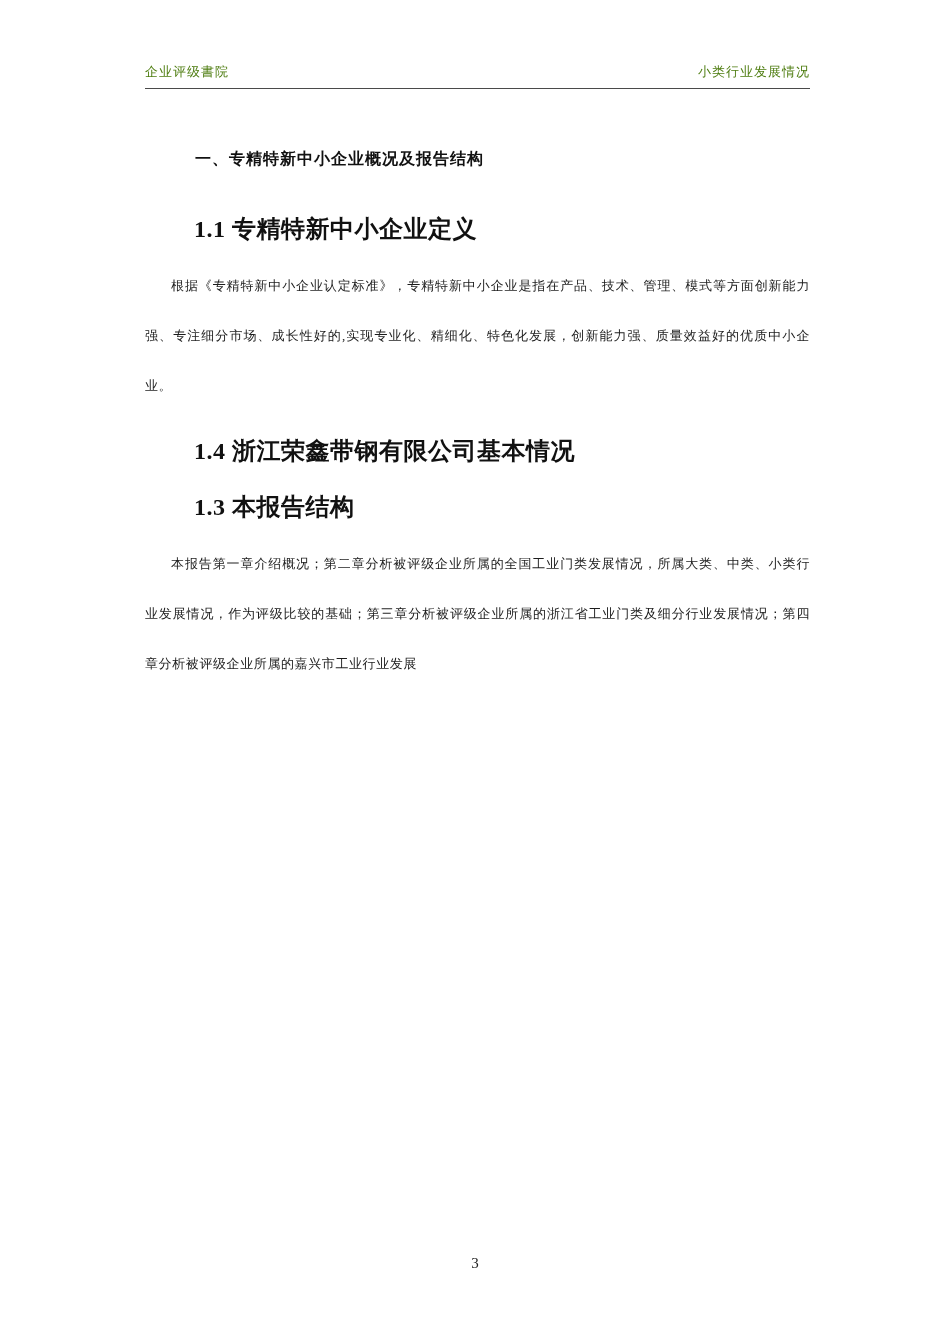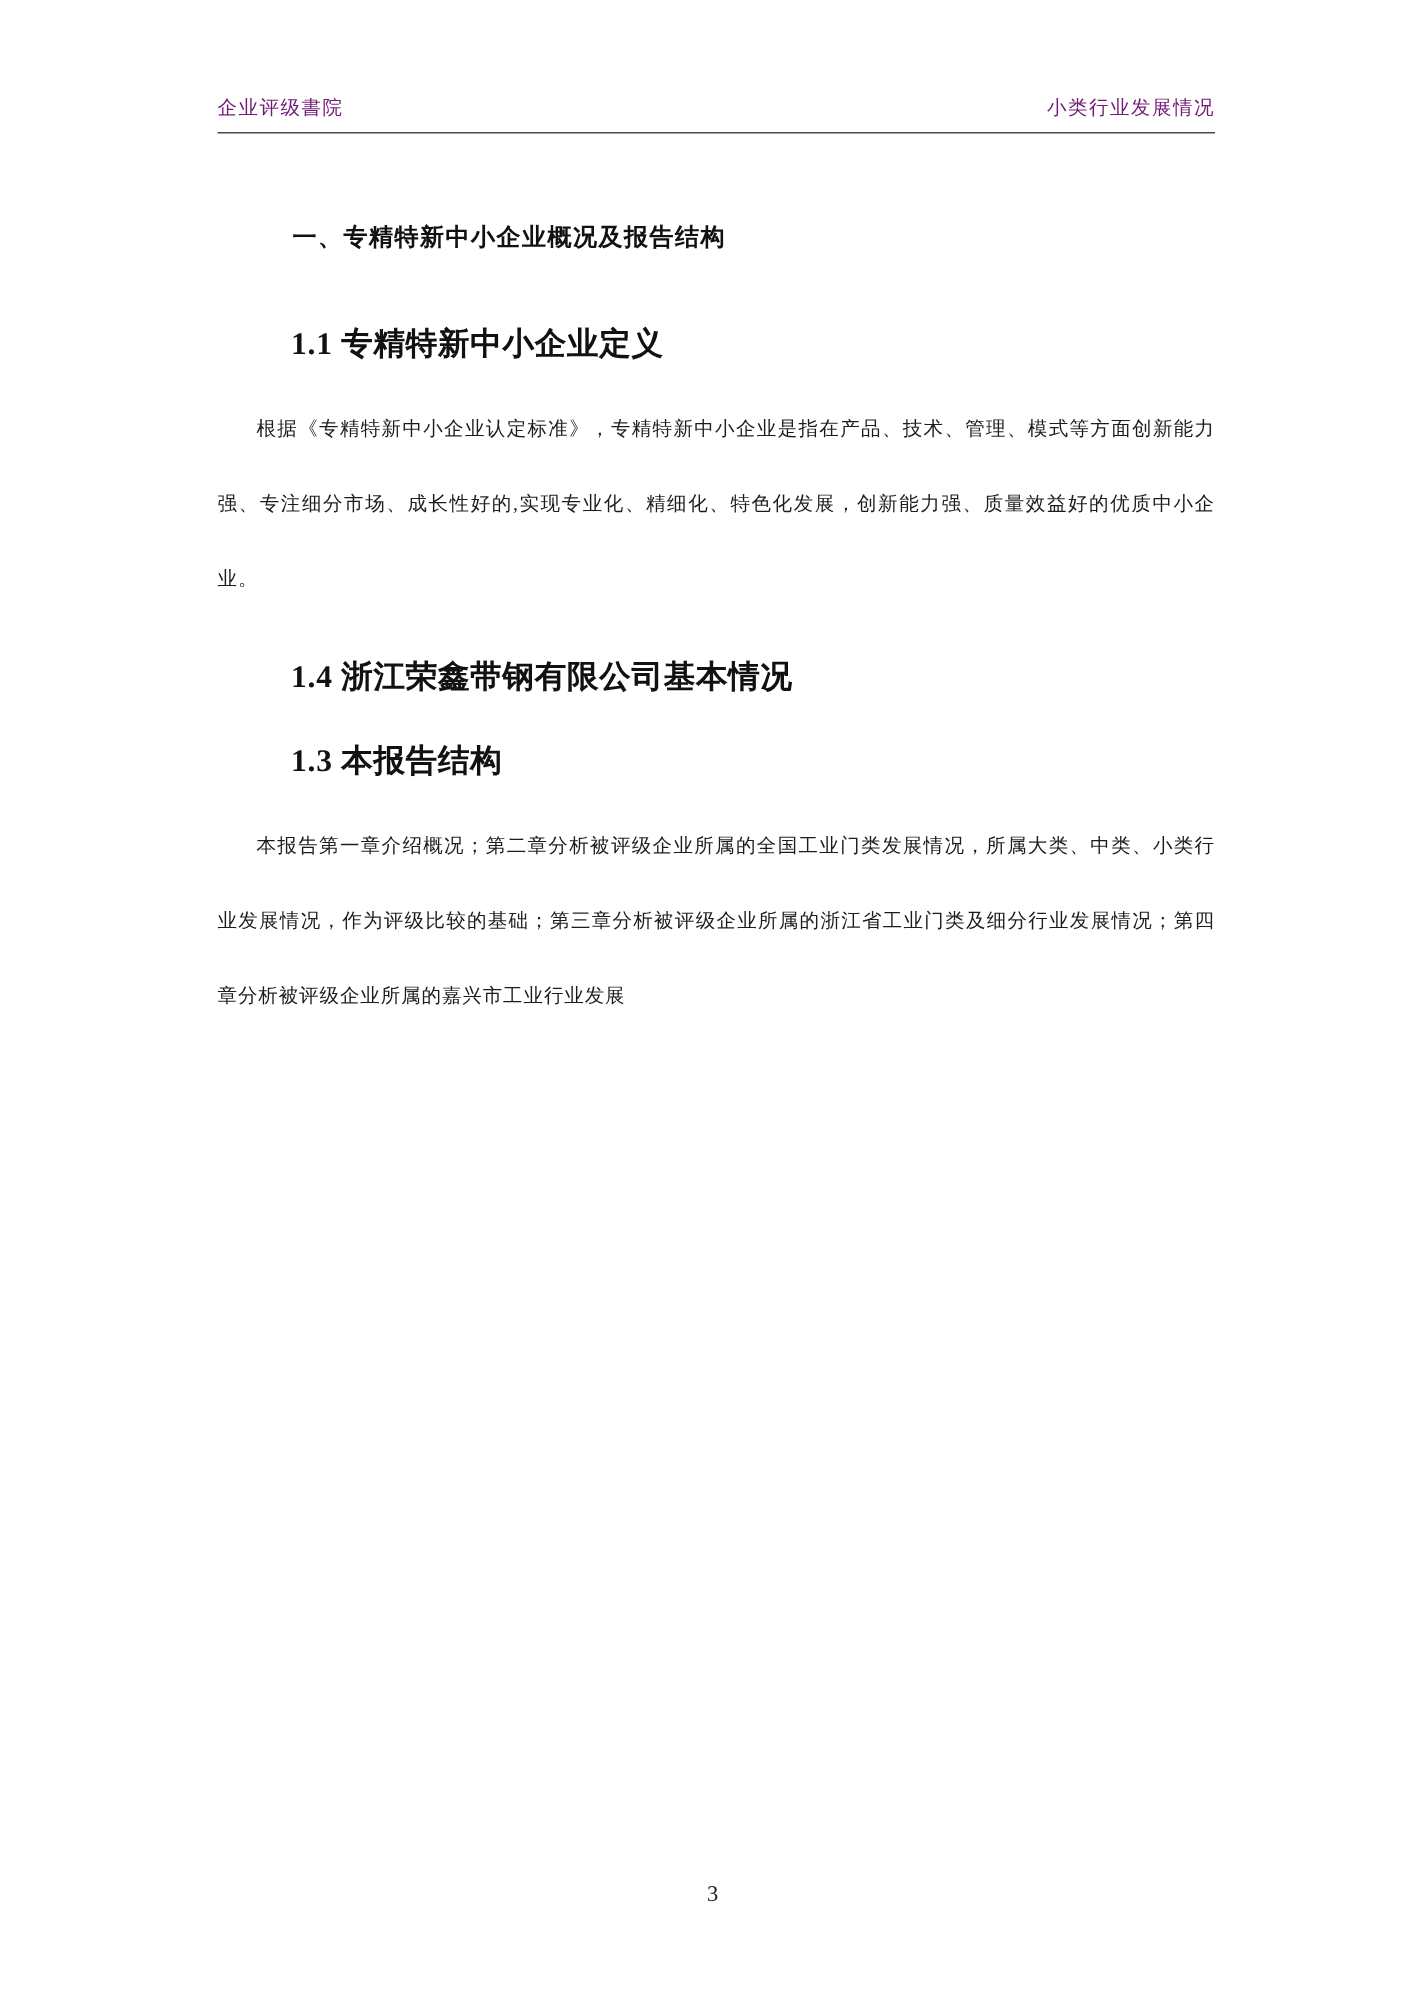--- a/index.html
+++ b/index.html
@@ -20,21 +20,21 @@
   .doc-header {
     position: absolute;
     top: 63px;
     left: 145px;
     right: 140px;
     display: flex;
     justify-content: space-between;
     align-items: center;
     font-size: 13px;
     letter-spacing: 1px;
-    color: #701a75;
+    color: #4d7c0f;
     padding-bottom: 9px;
   }
   .header-rule {
     position: absolute;
     top: 88px;
     left: 145px;
     right: 140px;
     height: 0;
     border-bottom: 1px solid #4a4a4a;
   }
@@ -50,21 +50,21 @@
     line-height: 32px;
     font-weight: 700;
     letter-spacing: 1px;
     color: #111111;
   }
   .doc-body section {
     margin: 0;
   }
   .section-title {
     margin: 24px 0 0 49px;
-    font-size: 21px;
+    font-size: 24px;
     line-height: 32px;
     font-weight: 700;
     letter-spacing: 0.5px;
     color: #111111;
   }
   .doc-body section:first-of-type .section-title {
     margin-top: 38px;
   }
   .body-text {
     margin: 16px 0 0 0;

